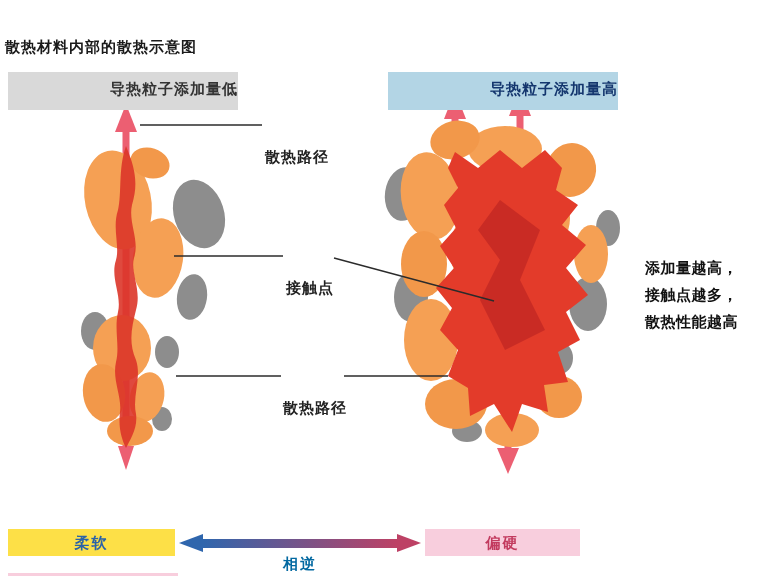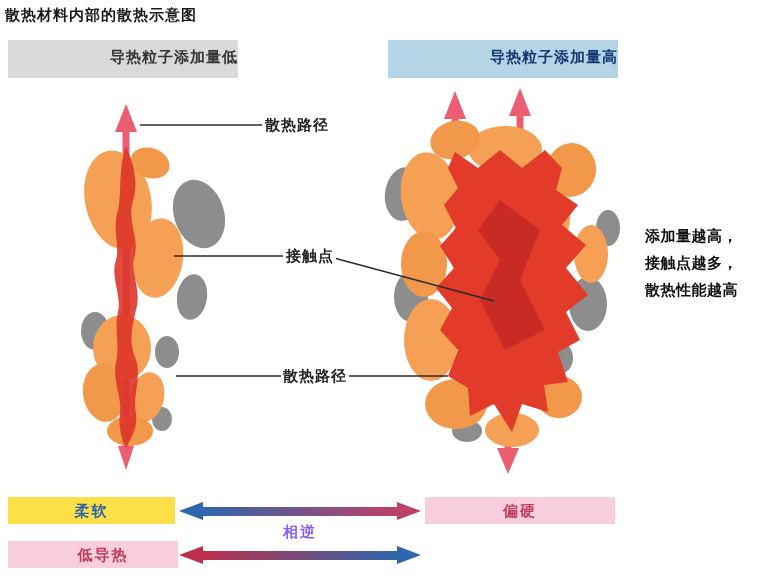--- a/index.html
+++ b/index.html
@@ -1,54 +1,54 @@
 <!DOCTYPE html>
 <html><head>
 <meta charset="utf-8">
 <style>
   * { margin:0; padding:0; box-sizing:border-box; }
   html,body { background:#ffffff; }
   body { width:780px; height:576px; font-family:"Liberation Sans","DejaVu Sans",sans-serif; }
   .stage { position:relative; width:780px; height:576px; background:#ffffff; overflow:hidden; }
-  .abs { position:absolute; }
+  .abs { position:absolute;margin-top:32px; }
 
   .title { left:5px; top:6px; font-size:15px; font-weight:bold; color:#1a1a1a; letter-spacing:1px; }
 
   .hdr { height:38px; line-height:34px; text-align:right; font-weight:bold; font-size:15px; letter-spacing:1px; }
   .hdr-low  { left:8px;  top:40px; width:230px; background:#d9d9d9; color:#333333; }
   .hdr-high { left:388px; top:40px; width:230px; background:#b3d5e5; color:#14366e; }
 
   .callout { font-size:15px; font-weight:bold; color:#222222; letter-spacing:1px; background:#ffffff; padding:0 2px; }
   .callout-heatpath { left:263px; top:116px; }
   .callout-contact  { left:284px; top:247px; }
   .callout-particle { left:281px; top:367px; }
 
   .note { left:645px; top:222px; font-size:15px; font-weight:600; color:#111111; line-height:27px; letter-spacing:0.5px; }
 
   .brow { height:27px; line-height:27px; text-align:center; font-weight:bold; font-size:15px; letter-spacing:2px; }
   .blue-bg { background:#fde047; color:#2a62a8; }
   .pink-bg { background:#f8cedd; color:#c23a5e; }
   .box-soft { left:8px;   top:497px; width:167px; }
-  .box-hard { left:425px; top:497px; width:190px; }
+  .box-hard { left:425px; top:497px; width:155px; }
   .box-lowc { left:8px;   top:541px; width:170px;padding-left:20px; }
   .box-highc{ left:425px; top:541px; width:190px; }
 
   .harrow { display:flex; align-items:center; width:242px; height:26px; }
   .harrow-1 { left:179px; top:498px; }
   .harrow-2 { left:179px; top:542px; }
   .tri { width:0; height:0; border-top:9px solid transparent; border-bottom:9px solid transparent; }
   .tri-left-blue  { border-right:24px solid #2f66ad; }
   .tri-right-red  { border-left:24px solid #bd4165; }
   .tri-left-red   { border-right:24px solid #bd2f4a; }
   .tri-right-blue { border-left:24px solid #2f66ad; }
   .abody { flex:1; height:9px; }
   .grad-br { background:linear-gradient(90deg,#2f66ad,#bd4165); }
   .grad-rb { background:linear-gradient(90deg,#bd2f4a,#2f66ad); }
 
-  .opposite { left:268px; top:523px; width:64px; text-align:center; font-weight:bold; font-size:15px; color:#8b5cf6; letter-spacing:2px; }
+  .opposite { left:268px; top:523px; width:64px; text-align:center; font-weight:bold; font-size:15px; color:#0369a1; letter-spacing:2px; }
 
   svg.diagram { position:absolute; left:0; top:0; pointer-events:none; }
 </style>
 </head>
 <body>
 
 <div class="stage">
 
   <svg class="diagram" width="780" height="576" viewBox="0 0 780 576">
 

